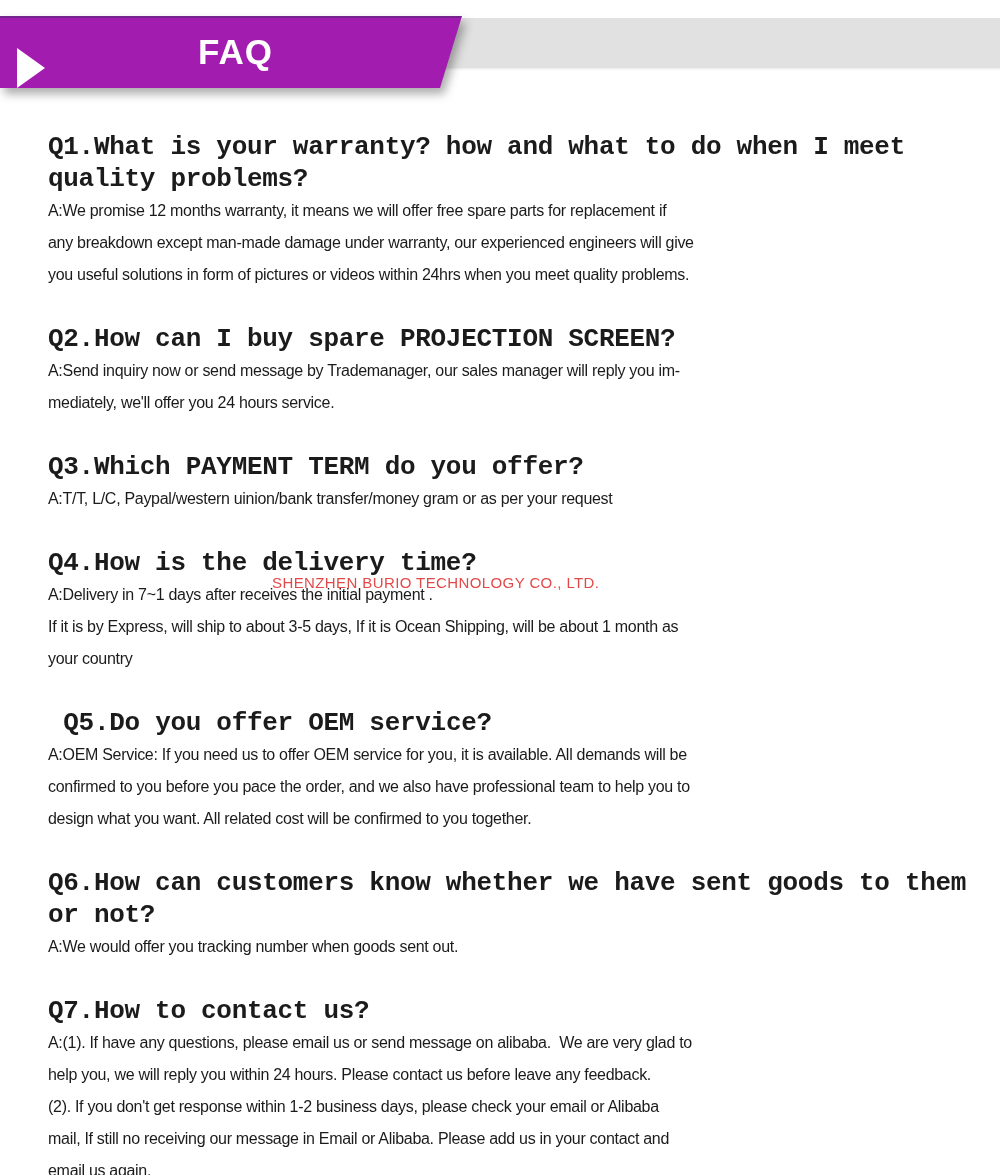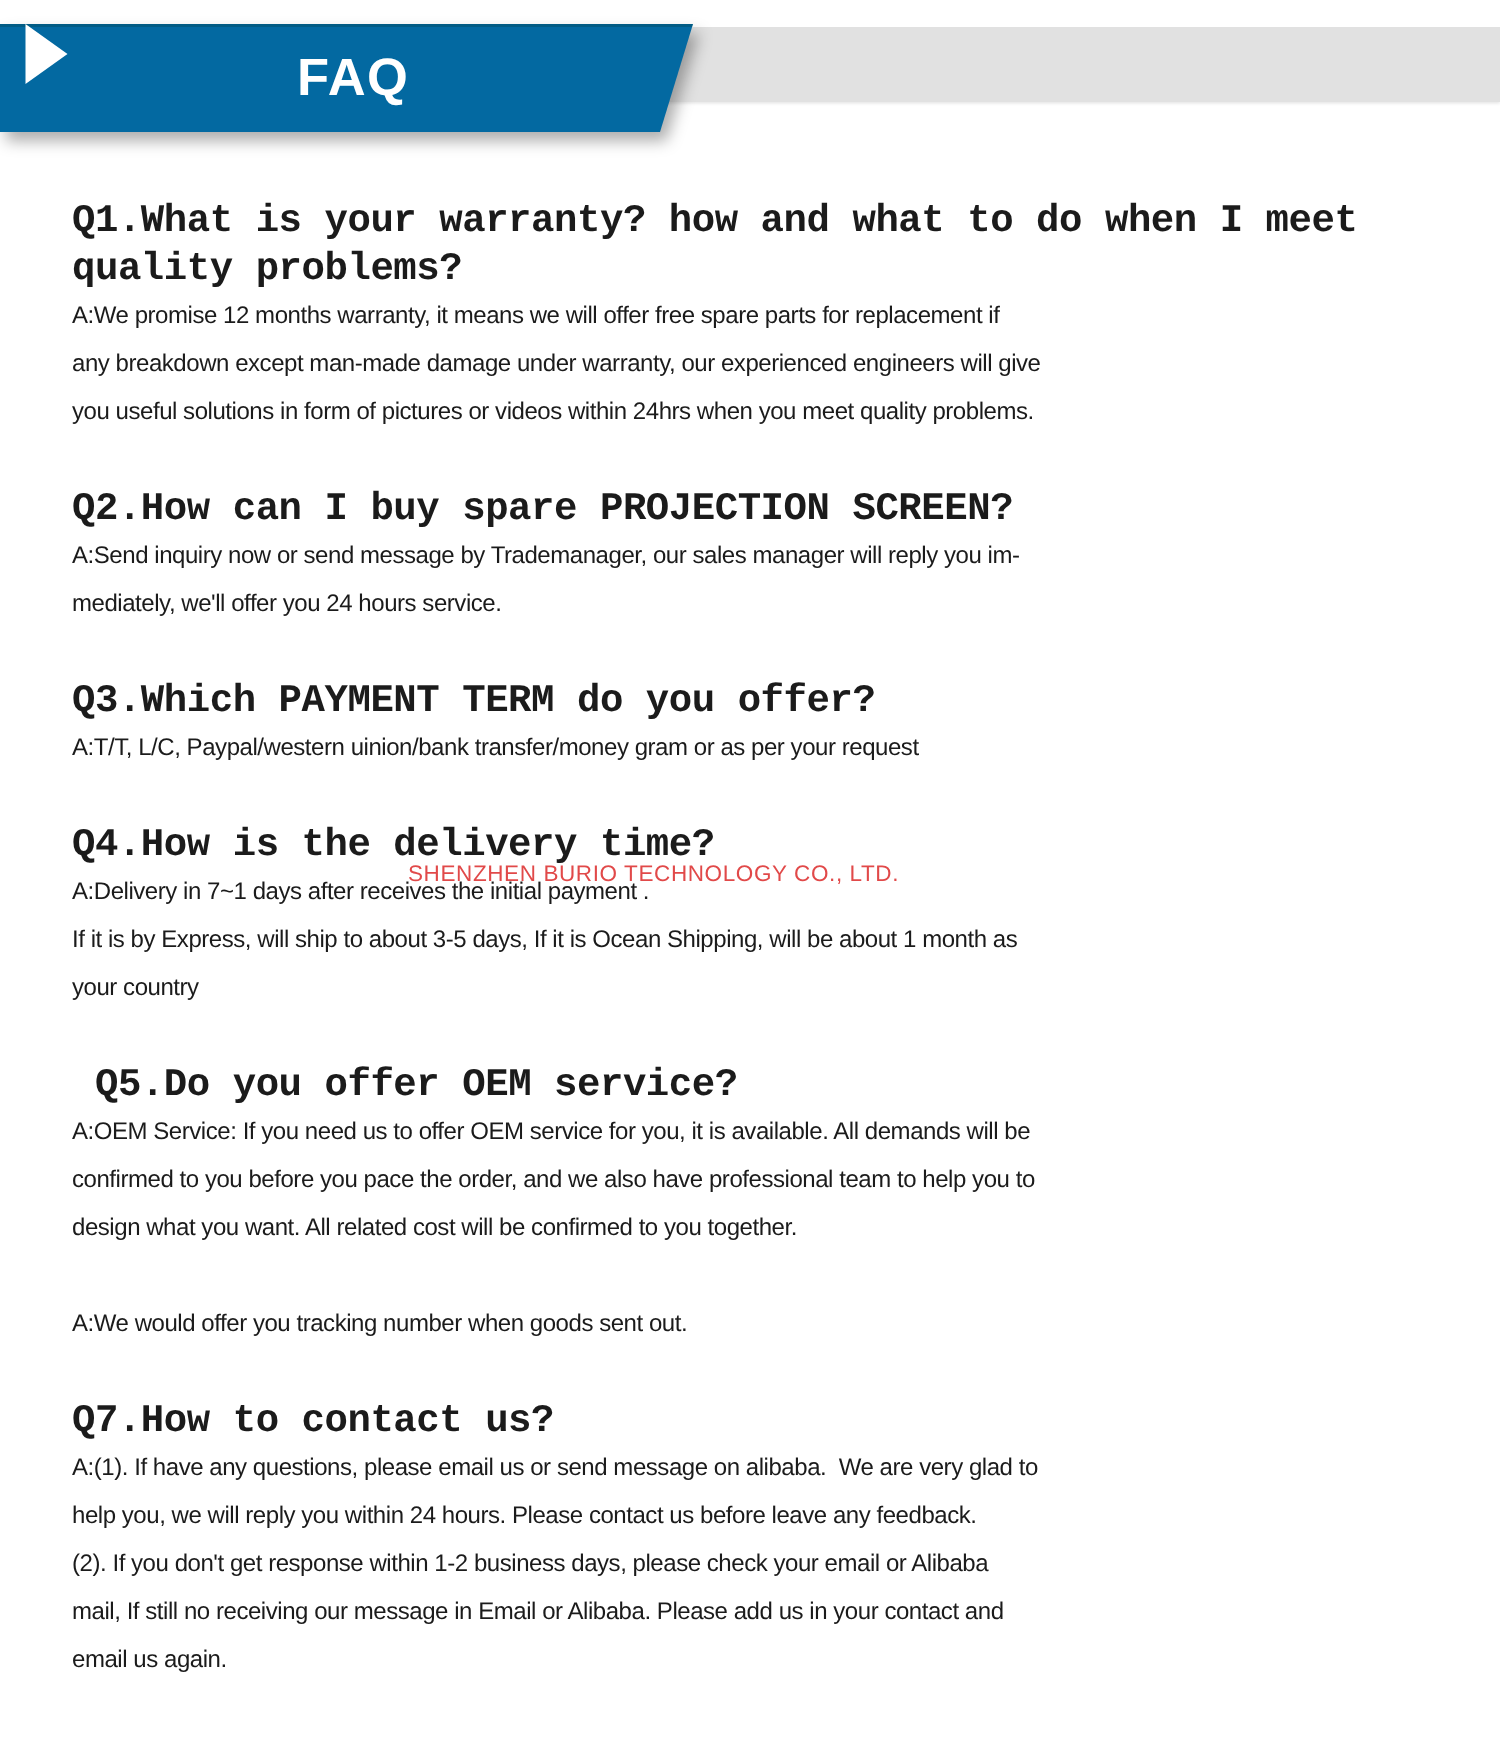--- a/index.html
+++ b/index.html
@@ -28,25 +28,25 @@
     top: 16px;
     left: 0;
     width: 462px;
     height: 72px;
     filter: drop-shadow(4px 6px 5px rgba(0,0,0,0.32));
     z-index: 2;
   }
   .banner {
     width: 100%;
     height: 100%;
-    background: #0369a1;
+    background: #a21caf;
     clip-path: polygon(0 0, 100% 0, calc(100% - 22px) 100%, 0 100%);
     box-shadow: inset 0 2px 0 rgba(0,60,60,0.28);
     display: flex;
-    align-items: flex-start;
+    align-items: flex-end;
   }
   .play-icon {
     width: 0;
     height: 0;
     margin-left: 17px;
     border-left: 28px solid #ffffff;
     border-top: 20px solid transparent;
     border-bottom: 20px solid transparent;
   }
   .banner-title {
@@ -146,20 +146,21 @@
     </div>
 
     <div class="qa-block">
       <div class="question"> Q5.Do you offer OEM service?</div>
       <div class="answer">A:OEM Service: If you need us to offer OEM service for you, it is available. All demands will be
 confirmed to you before you pace the order, and we also have professional team to help you to
 design what you want. All related cost will be confirmed to you together.</div>
     </div>
 
     <div class="qa-block">
+      <div class="question">Q6.How can customers know whether we have sent goods to them or not?</div>
       <div class="answer">A:We would offer you tracking number when goods sent out.</div>
     </div>
 
     <div class="qa-block">
       <div class="question">Q7.How to contact us?</div>
       <div class="answer">A:(1). If have any questions, please email us or send message on alibaba.  We are very glad to
 help you, we will reply you within 24 hours. Please contact us before leave any feedback.
 (2). If you don't get response within 1-2 business days, please check your email or Alibaba
 mail, If still no receiving our message in Email or Alibaba. Please add us in your contact and
 email us again.</div>

